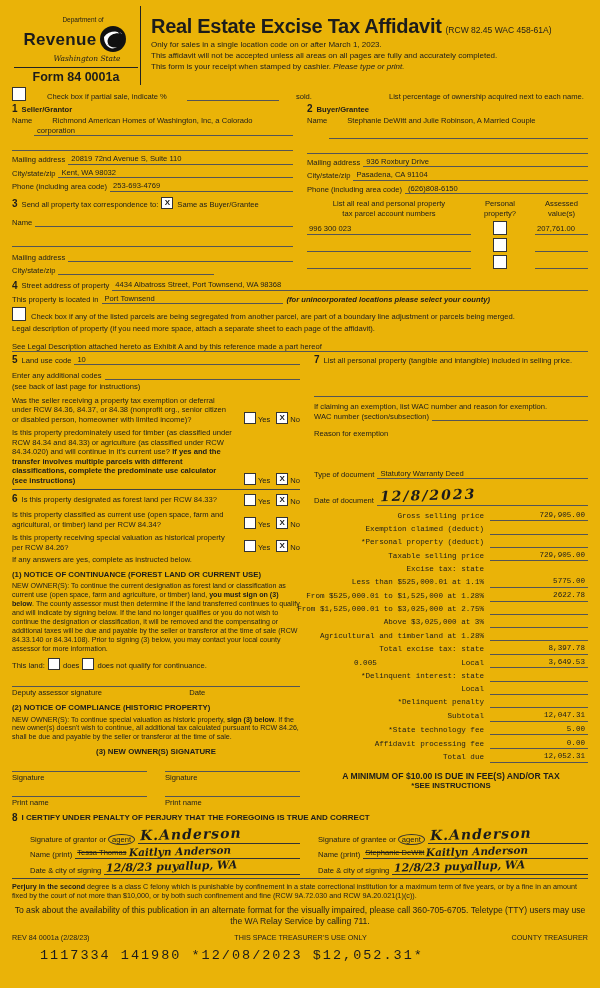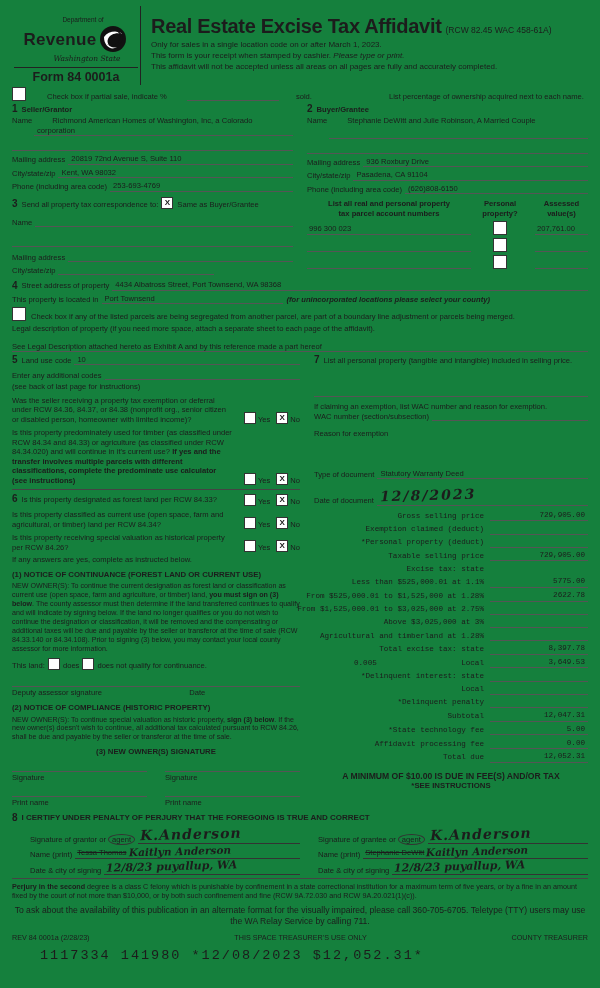--- a/index.html
+++ b/index.html
@@ -1,16 +1,16 @@
 <!DOCTYPE html>
 <html><head>
 <meta charset="utf-8">
 <style>
   html,body{margin:0;padding:0;background:#e8e8e8;}
-  .page{width:600px;height:988px;background:#15803d;margin:0 auto;box-sizing:border-box;
+  .page{width:600px;height:988px;background:#eab308;margin:0 auto;box-sizing:border-box;
         padding:6px 12px 4px 12px;font-family:"Liberation Sans",sans-serif;font-size:7.6px;
         color:#1c1c1c;position:relative;overflow:hidden;line-height:1.25;}
   
   .hdr{display:flex;align-items:stretch;}
   .logo{width:128px;flex:0 0 128px;text-align:center;padding-top:10px;}
   .logo .dsm{font-size:6.5px;margin-left:14px;}
   .logo .rev{font-size:17px;font-weight:bold;letter-spacing:.3px;display:inline-block;}
   .logo .wa{font-family:"DejaVu Serif",serif;font-style:italic;font-size:7.5px;margin-left:22px;}
   .logo .rule{border-bottom:1.3px solid #222;margin:3px 2px 2px 2px;}
   .logo .fno{font-size:12.5px;font-weight:bold;}
@@ -42,21 +42,21 @@
       display:inline-block;}
   .sig{font-size:14px;letter-spacing:1px;}
   .strike{text-decoration:line-through;}
   .circled{border:1px solid #333;border-radius:50%;padding:0 3px;}
   
   .q{display:flex;margin-top:4px;}
   .qtext{flex:1;padding-right:6px;}
   .yn{display:flex;align-items:flex-end;white-space:nowrap;flex:0 0 auto;}
   .yn .cb{margin:0 2px 0 6px;}
   
-  .parcel-head{display:flex;font-weight:bold;text-align:center;margin-top:2px;}
+  .parcel-head{display:flex;font-weight:normal;text-align:center;margin-top:2px;}
   .parcel-row{display:flex;align-items:flex-end;margin-top:3px;}
   .pc1{flex:0 0 160px;border-bottom:1px solid #555;min-height:10px;padding:0 2px;}
   .pc2{flex:0 0 58px;text-align:center;}
   .pc3{flex:1;border-bottom:1px solid #555;min-height:10px;padding:0 2px;margin-left:6px;}
   
   .taxrow{display:flex;justify-content:flex-end;align-items:flex-end;margin-top:3.2px;position:relative;font-family:Liberation Mono, monospace;}
   .taxlabel{text-align:right;white-space:nowrap;}
   .taxval{flex:0 0 92px;border-bottom:1px solid #555;min-height:9px;text-align:right;
           margin-left:6px;padding:0 3px;}
   .taxval.noline{border-bottom:none;}
@@ -100,25 +100,25 @@
       <div class="wa">Washington State</div>
       <div class="rule"></div>
       <div class="fno">Form 84 0001a</div>
     </div>
     <div class="hdr-right">
       <div class="title-line">
         <span class="title">Real Estate Excise Tax Affidavit</span>
         <span class="title-ref">(RCW 82.45 WAC 458-61A)</span>
       </div>
       <div class="sub">Only for sales in a single location code on or after March 1, 2023.</div>
+      <div class="sub">This affidavit will not be accepted unless all areas on all pages are fully and accurately completed.</div>
       <div class="sub">
         <span>This form is your receipt when stamped by cashier.</span>
         <span class="ital">Please type or print.</span>
       </div>
-      <div class="sub">This affidavit will not be accepted unless all areas on all pages are fully and accurately completed.</div>
     </div>
   </div>
 
   <div class="row mt2">
     <span class="cb big"></span>
     <span class="lbl" style="padding-left:4px">Check box if partial sale, indicate %</span>
     <span class="fillshort" style="width:86px"></span>
     <span class="lbl">sold.</span>
     <span style="flex:0 0 40px"></span>
     <span>List percentage of ownership acquired next to each name.</span>

